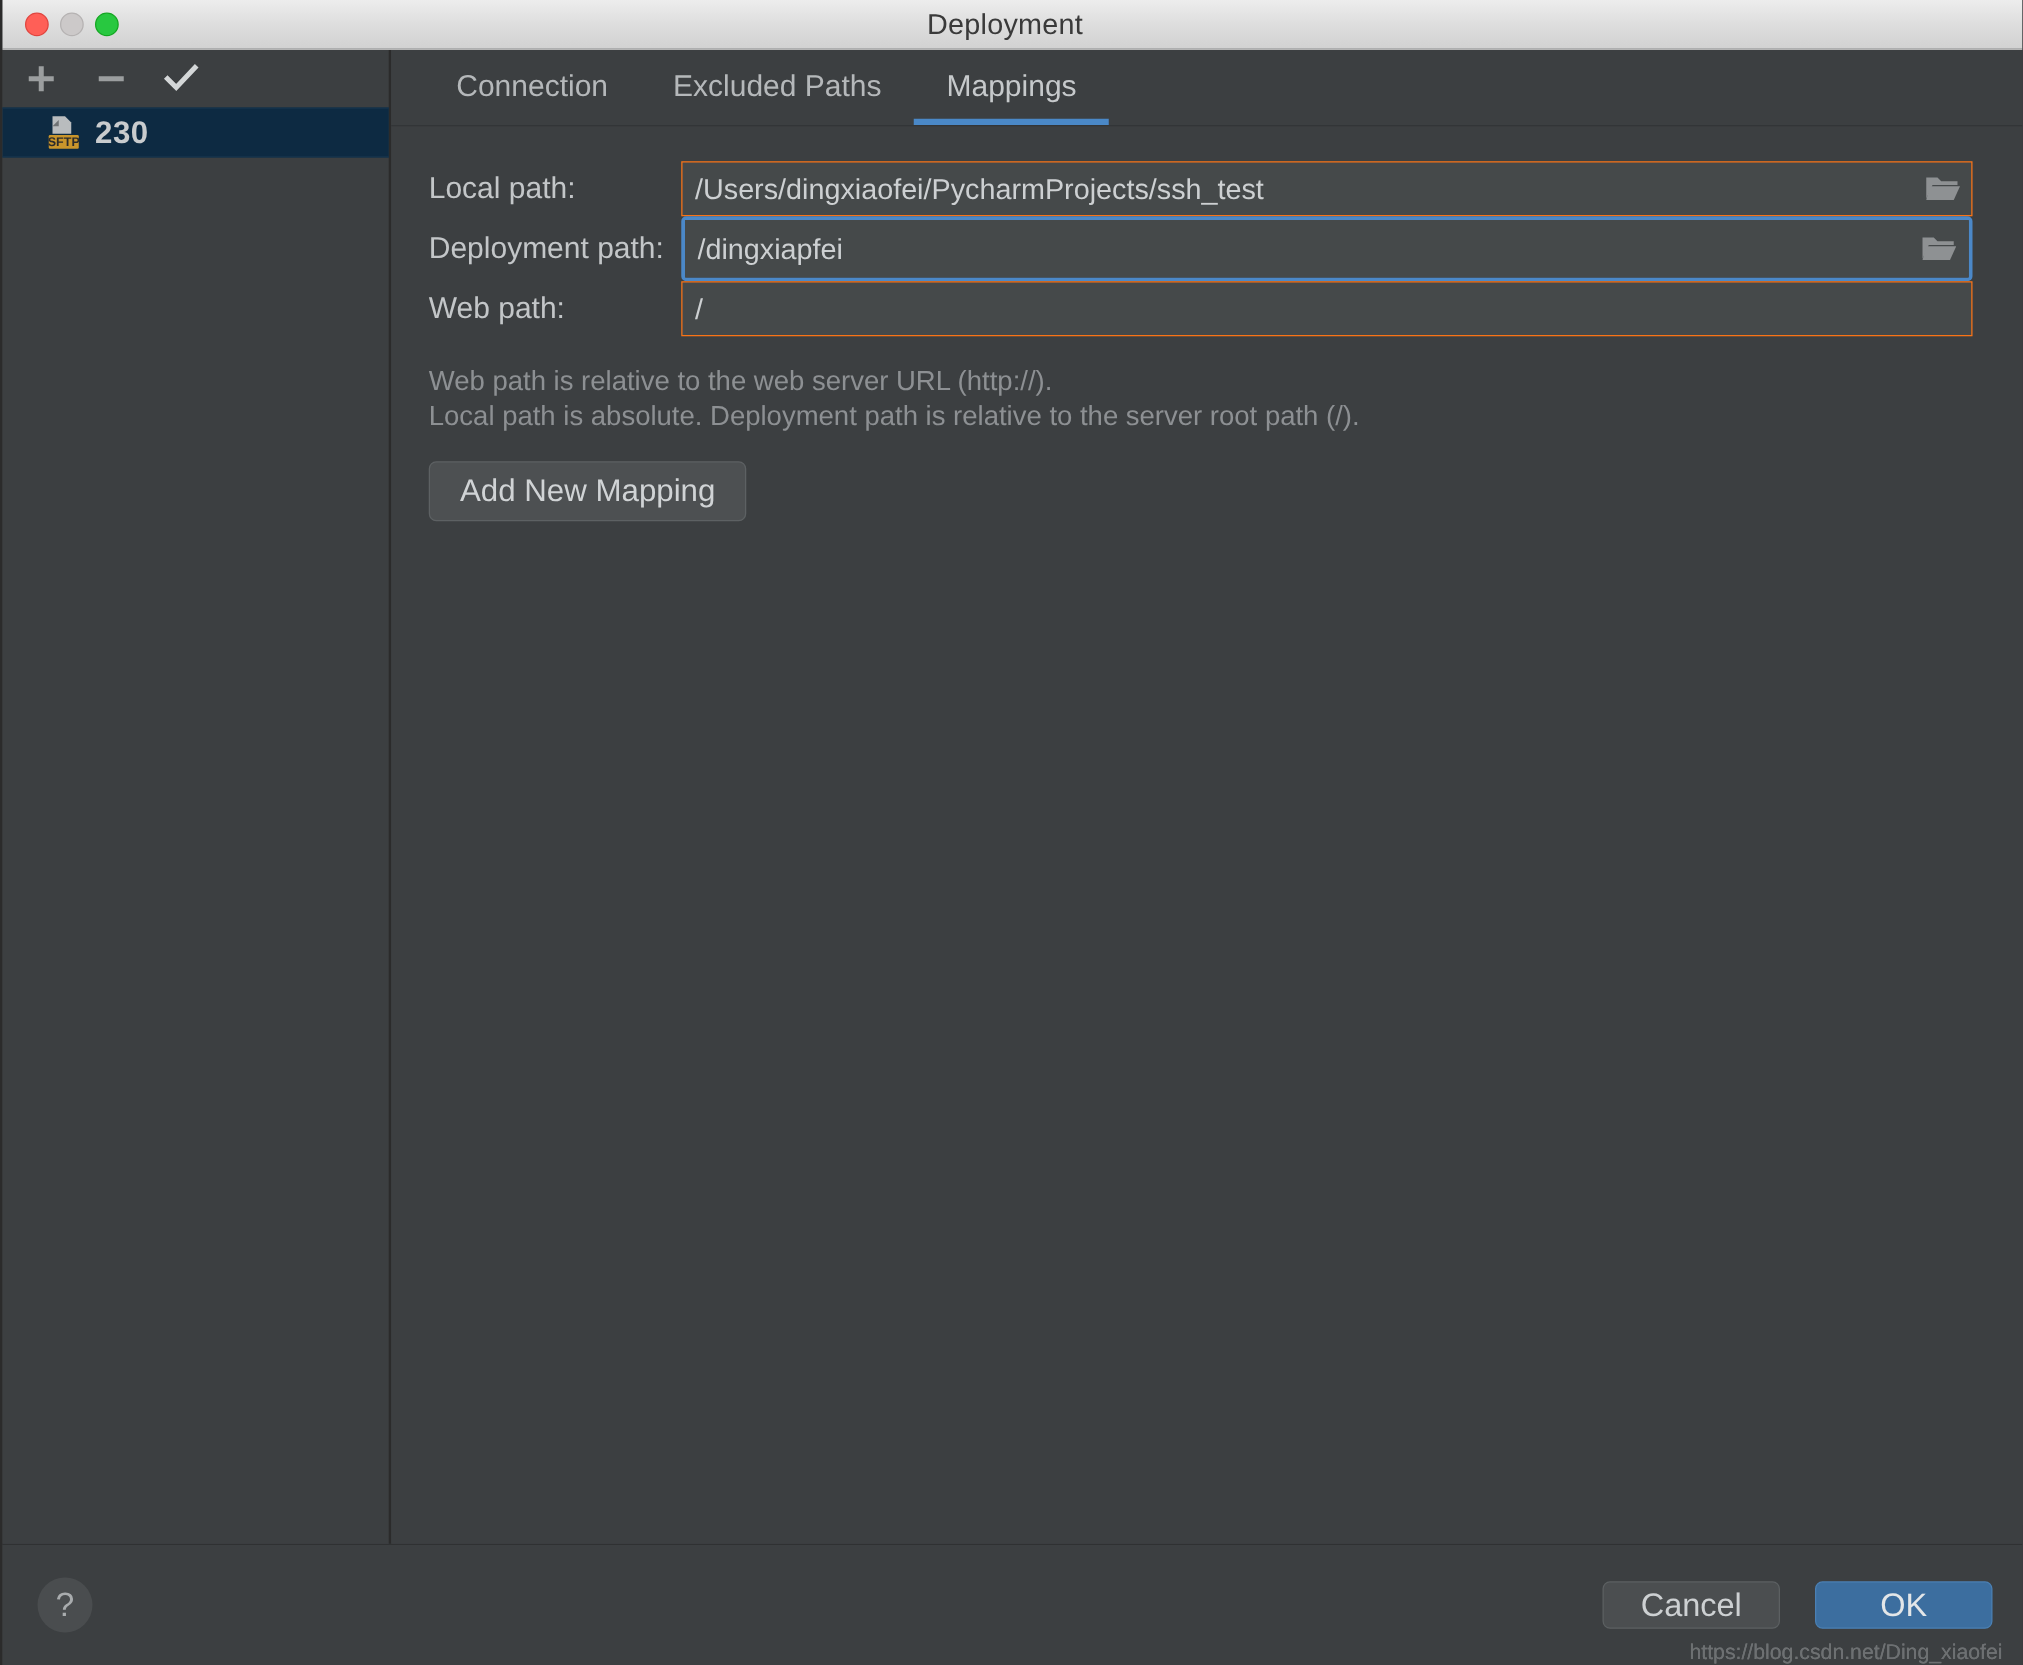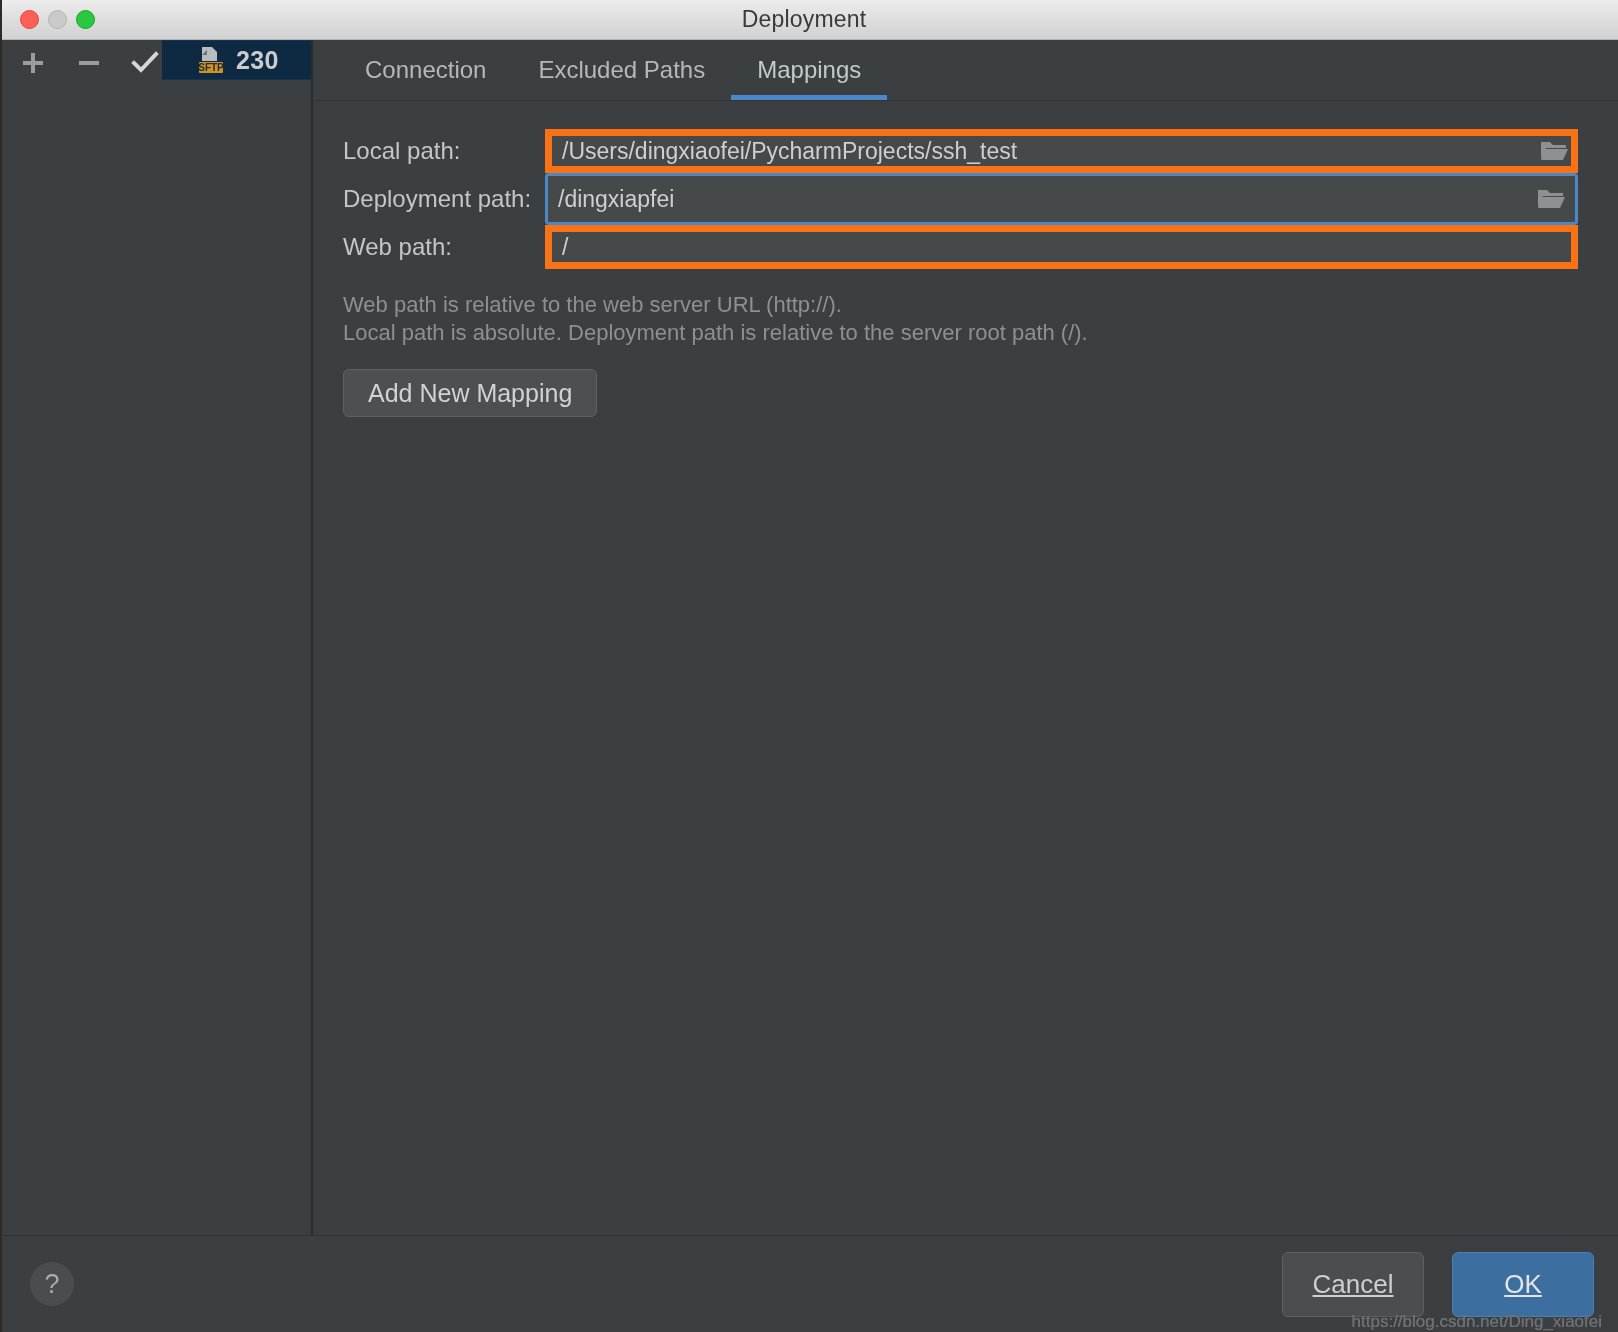--- a/index.html
+++ b/index.html
@@ -63,21 +63,21 @@
     border-bottom: 1px solid #2f3132;
   }
 
   
   .sidebar {
     width: 311px;
     flex: 0 0 311px;
     background: #3c3f41;
     border-right: 2px solid #2b2b2b;
     display: flex;
-    flex-direction: row;
+    flex-direction: column;
   }
   .sidebar-toolbar {
     height: 46px;
     flex: 0 0 46px;
     display: flex;
     align-items: center;
     padding-left: 14px;
     gap: 22px;
   }
   .tb-btn {
@@ -176,21 +176,21 @@
     border-radius: 4px;
     height: 52px;
     display: flex;
     align-items: center;
     padding: 0;
   }
   .field {
     width: 100%;
     height: 44px;
     background: #45494a;
-    border: 7px solid #f97316;
+    border: 1px solid #f97316;
     color: #cdd0d2;
     font-family: "Liberation Sans", sans-serif;
     font-size: 23px;
     padding: 0 48px 0 10px;
     outline: none;
   }
   .field-wrap.focused .field {
     border: none;
     height: 100%;
     background: #45494a;
@@ -240,28 +240,27 @@
     background: #4a4d4f;
     color: #a9acae;
     display: flex;
     align-items: center;
     justify-content: center;
     font-size: 27px;
     cursor: default;
   }
   .footer-spacer { flex: 1 1 auto; }
   .btn {
-    height: 65px;
+    height: 38px;
     min-width: 142px;
     border-radius: 6px;
     font-family: "Liberation Sans", sans-serif;
     font-size: 26px;
     cursor: default;
     margin-left: 28px;
-    text-decoration: underline;
   }
   .btn.cancel {
     background: #4b4e50;
     border: 1px solid #5c6062;
     color: #cdd0d2;
   }
   .btn.ok {
     background: #3c6e9f;
     border: 1px solid #4b80b4;
     color: #e3e6e8;

